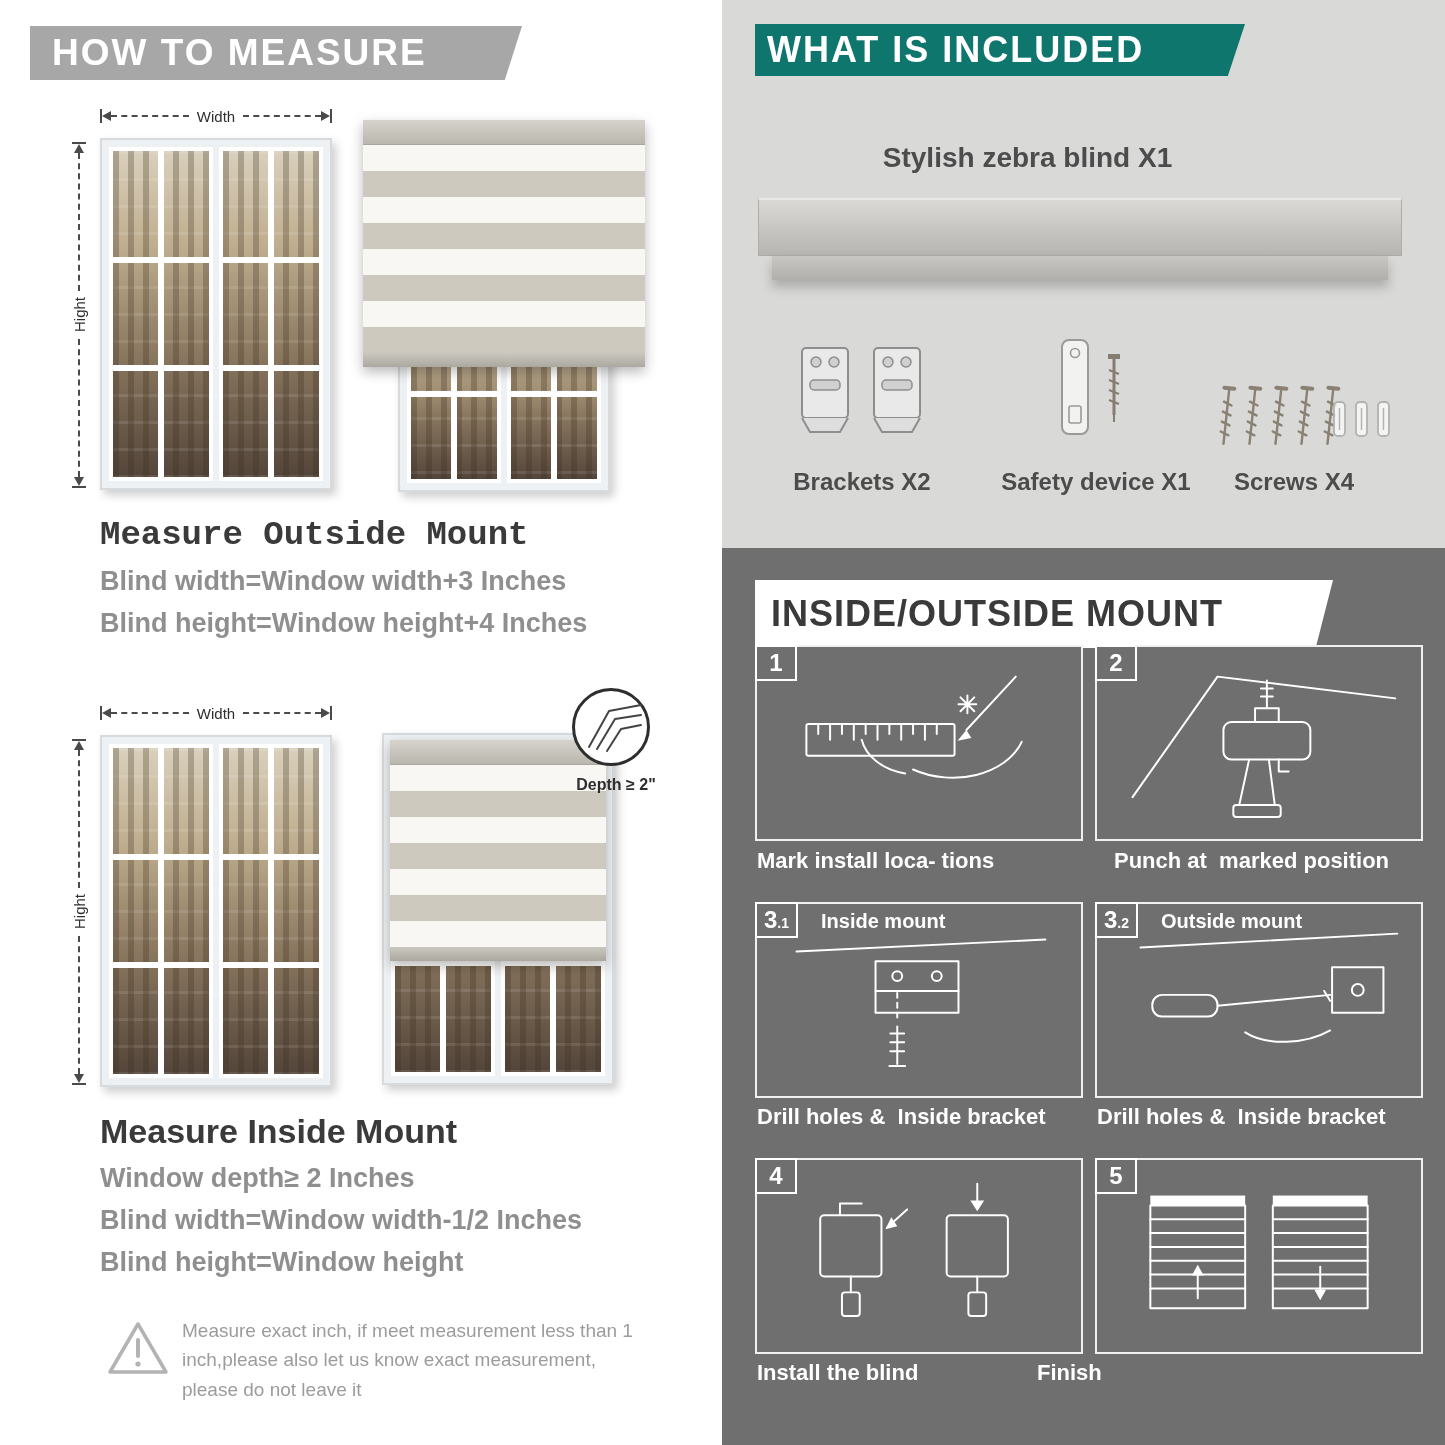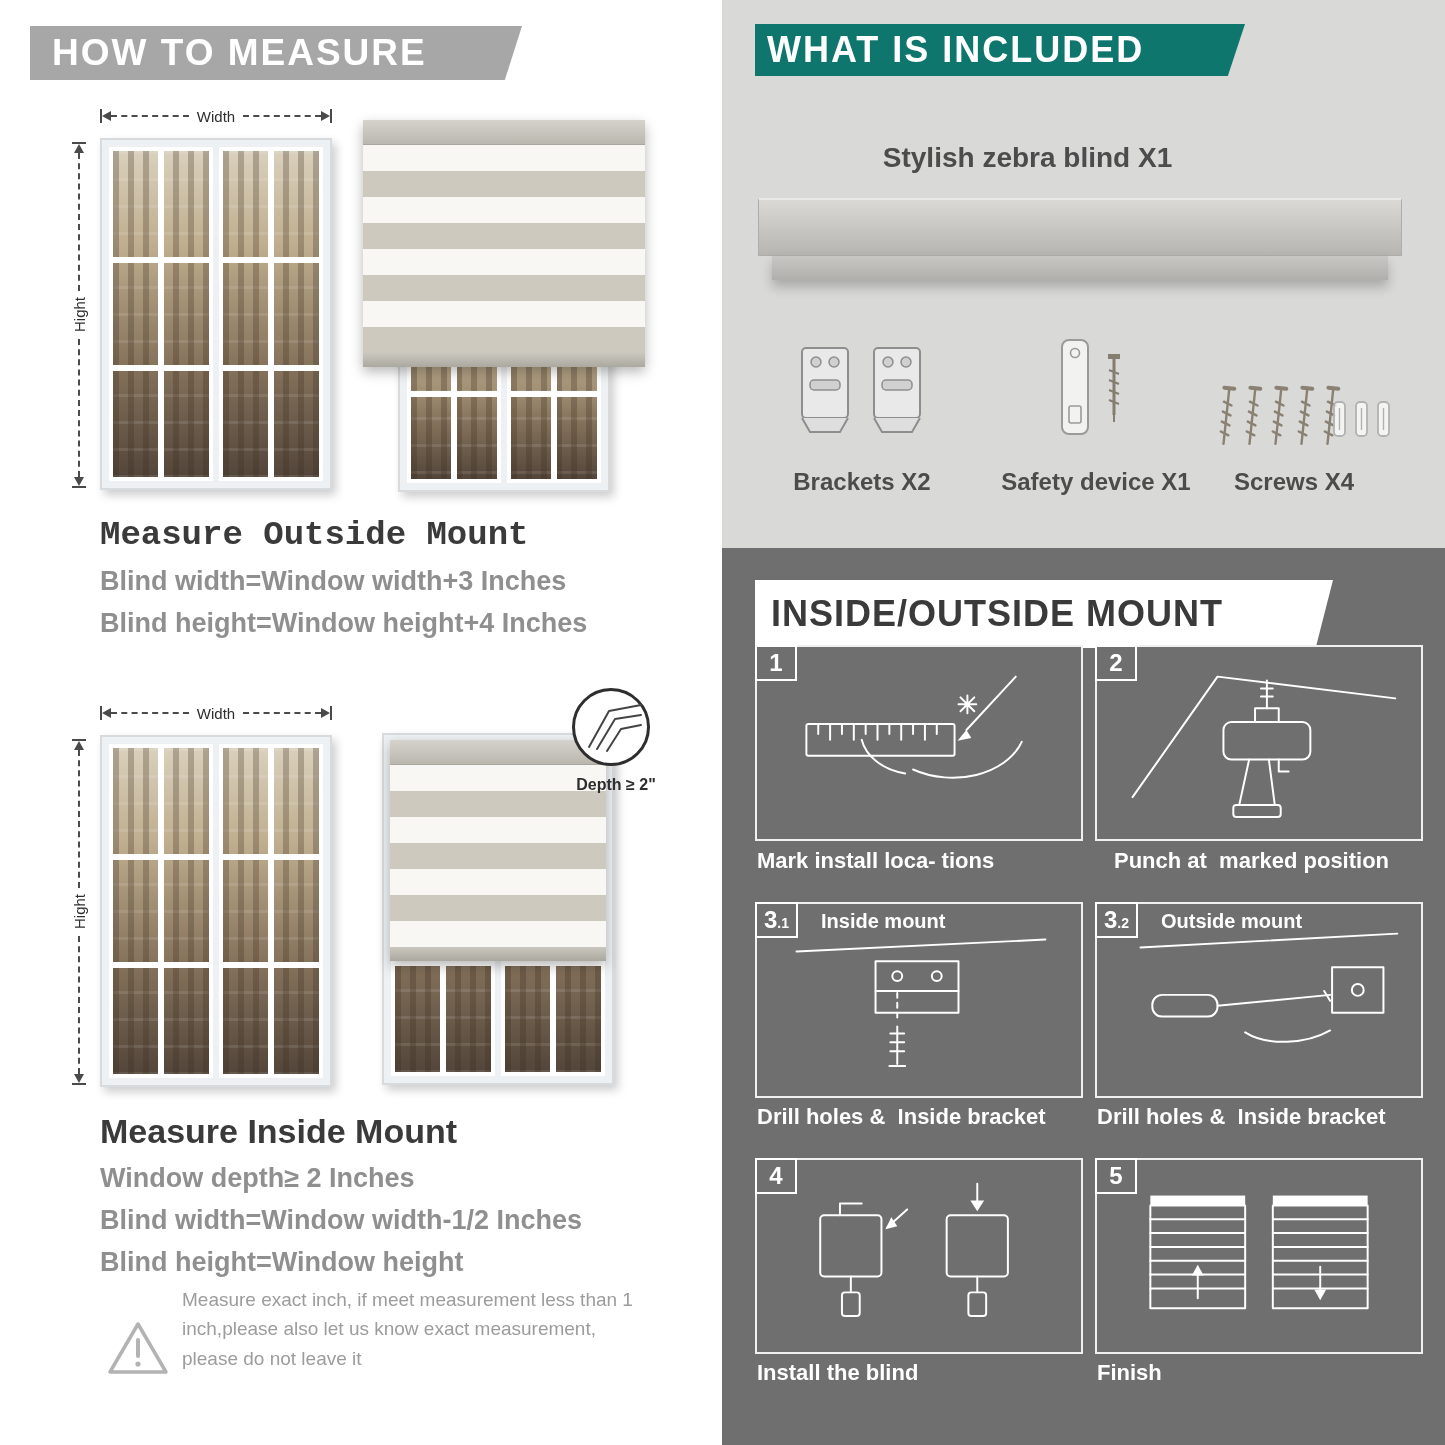--- a/index.html
+++ b/index.html
@@ -219,21 +219,21 @@
   <div class="abs sec-title" style="left:100px;top:1112px;">Measure Inside Mount</div>
   <div class="abs formula" style="left:100px;top:1163px;">Window depth≥ 2 Inches</div>
   <div class="abs formula" style="left:100px;top:1205px;">Blind width=Window width-1/2 Inches</div>
   <div class="abs formula" style="left:100px;top:1247px;">Blind height=Window height</div>
 
   <svg class="abs" style="left:104px;top:1318px;" width="68" height="62" viewBox="0 0 68 62">
     <path d="M34,6 L62,54 L6,54 Z" fill="none" stroke="#b3b3b3" stroke-width="3.5" stroke-linejoin="round"></path>
     <path d="M34,22 v16" stroke="#b3b3b3" stroke-width="4" stroke-linecap="round"></path>
     <circle cx="34" cy="46" r="2.6" fill="#b3b3b3"></circle>
   </svg>
-  <div class="abs warn-text" style="left:182px;top:1285px;width:452px;">Measure exact inch, if meet measurement less than 1 inch,please also let us know exact measurement, please do not leave it</div>
+  <div class="abs warn-text" style="left:182px;top:1316px;width:452px;">Measure exact inch, if meet measurement less than 1 inch,please also let us know exact measurement, please do not leave it</div>
 
   <div class="abs banner gray-right" style="left:755px;top:24px;width:478px;height:52px;">
     <span>WHAT IS INCLUDED</span>
   </div>
 
   <div class="abs included-title" style="left:722px;top:142px;width:611px;">Stylish zebra blind X1</div>
 
   <div class="abs bar-main" style="left:758px;top:198px;width:644px;height:58px;"></div>
   <div class="abs bar-lip" style="left:772px;top:256px;width:616px;height:24px;"></div>
 
@@ -415,15 +415,15 @@
       <path d="M54,60 h96 M54,74 h96 M54,88 h96 M54,102 h96 M54,116 h96 M54,130 h96" stroke-width="1.4"></path>
       <path d="M102,140 v-26" stroke-width="2.4"></path>
         <path class="fill" d="M102,106 l-6,11 h12 z"></path>
       <rect class="fill" x="178" y="36" width="96" height="10"></rect>
       <rect x="178" y="46" width="96" height="104"></rect>
       <path d="M178,60 h96 M178,74 h96 M178,88 h96 M178,102 h96 M178,116 h96 M178,130 h96" stroke-width="1.4"></path>
       <path d="M226,108 v26" stroke-width="2.4"></path>
         <path class="fill" d="M226,142 l-6,-11 h12 z"></path>
     </svg>
   </div>
-  <div class="abs caption" style="left:1097px;top:1360px;">Finish</div>
+  <div class="abs caption" style="left:1037px;top:1360px;">Finish</div>
 
 </div>
 
 </body></html>

